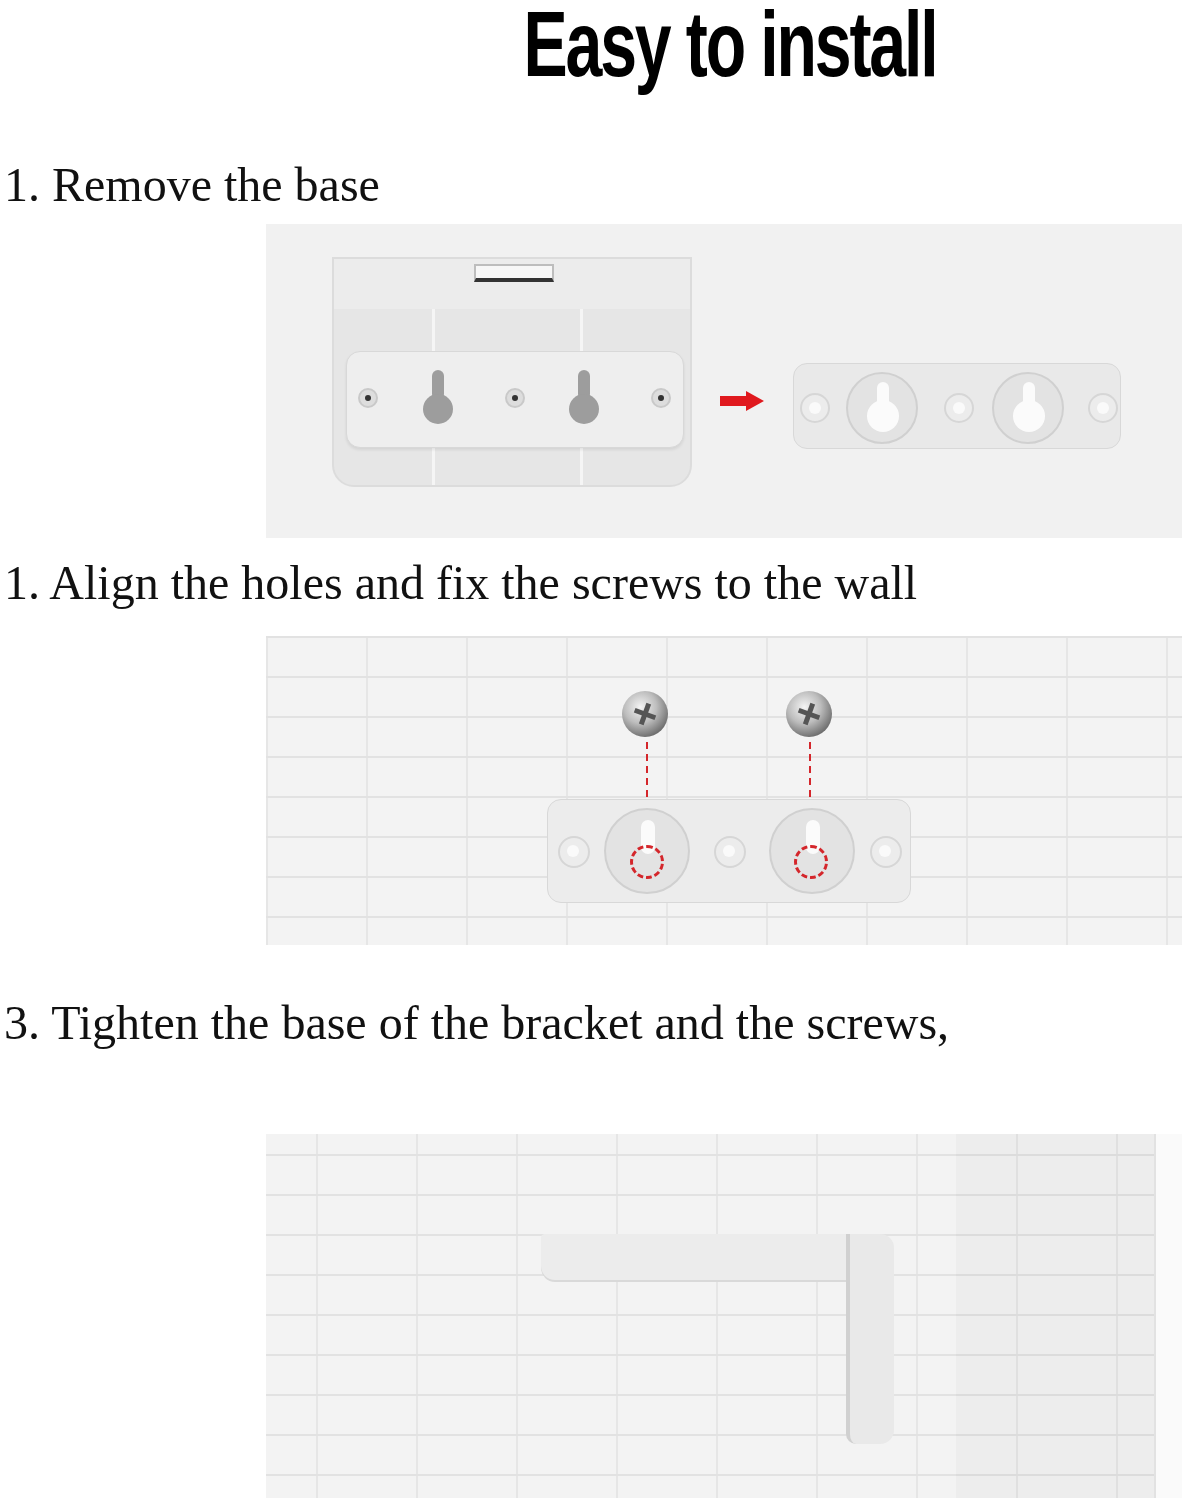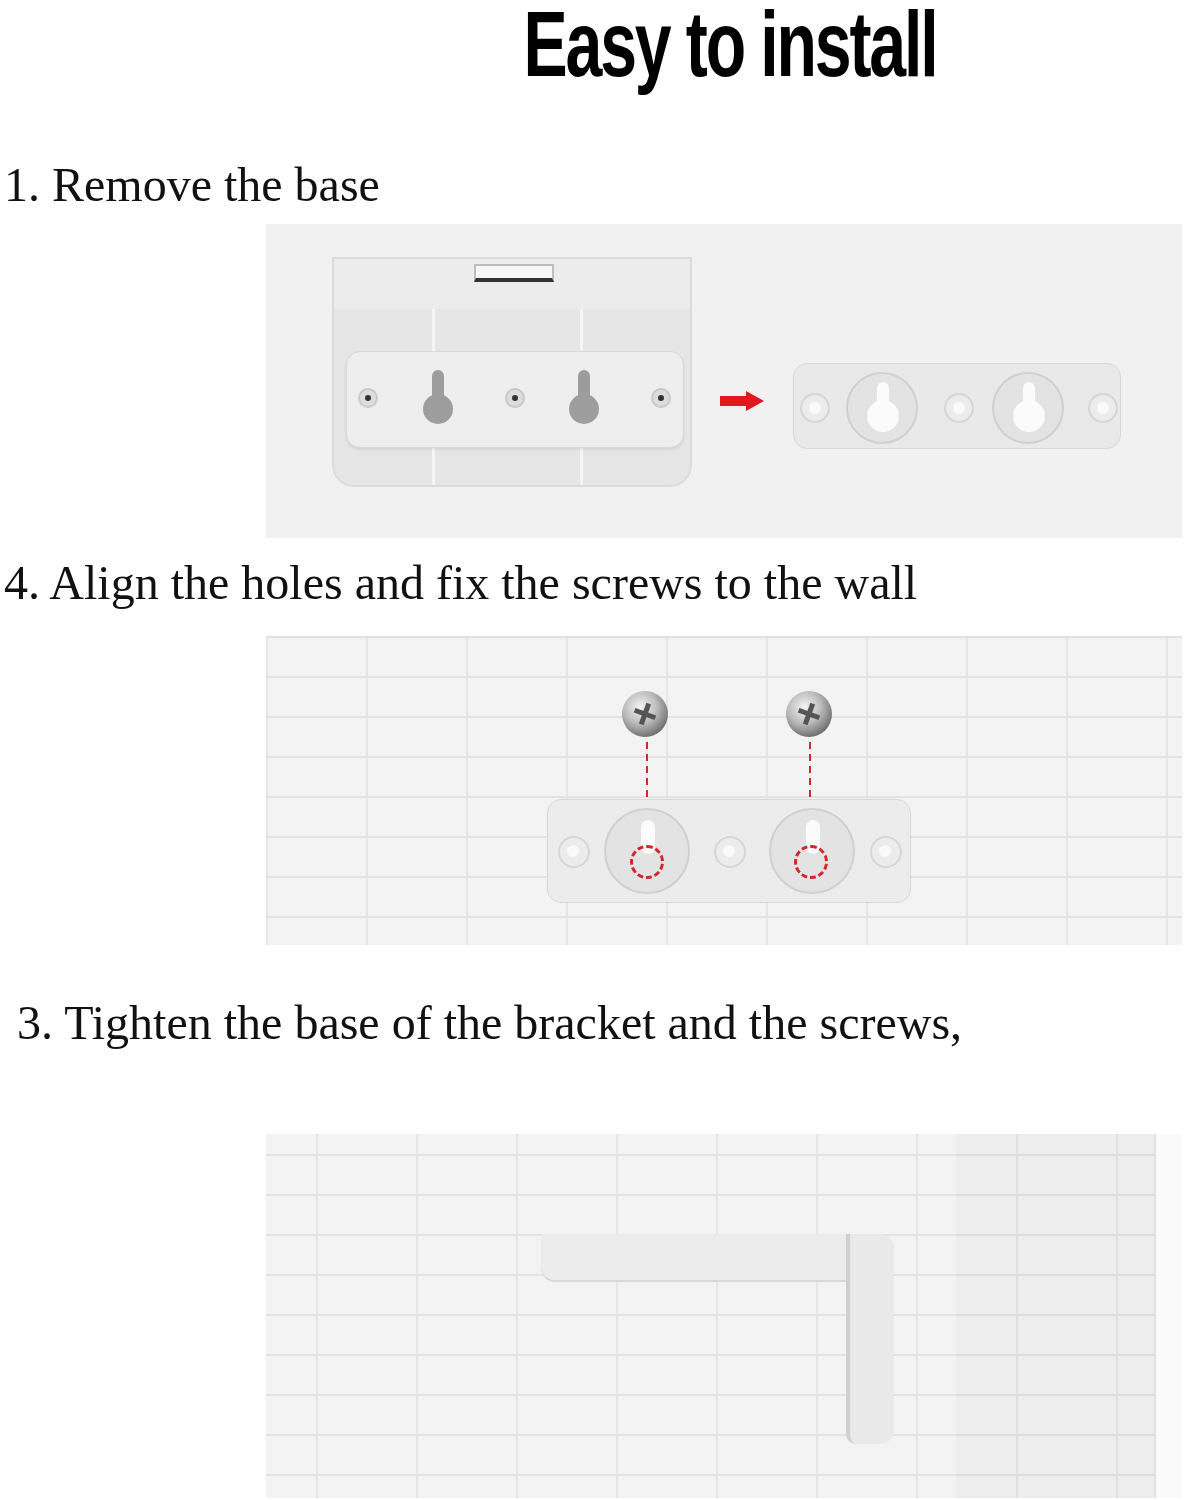--- a/index.html
+++ b/index.html
@@ -14,21 +14,21 @@
       transform: scaleX(0.72); transform-origin: center top;
     }
 
     .step {
       position: absolute; left: 4px;
       font-family: "Liberation Serif", serif; font-size: 48px; line-height: 58px;
       color: #111;
     }
     .step1 { top: 156px; }
     .step2 { top: 554px; }
-    .step3 { top: 994px; margin-left: 13px; }
+    .step3 { top: 994px; }
 
     .panel { position: absolute; left: 266px; width: 916px; overflow: hidden; }
     .panel1 { top: 224px; height: 314px; background: #f1f1f1; }
     .panel2 { top: 636px; height: 309px; }
     .panel3 { top: 1134px; height: 364px; }
 
     .brick {
       background-color: #f3f3f3;
       background-image:
         linear-gradient(#e2e2e2 2px, transparent 2px),
@@ -128,21 +128,21 @@
     </div>
     <div class="bump" style="left:150px; top:29px; width:30px; height:30px"></div>
     <div class="ring" style="left:198px; top:8px; width:72px; height:72px">
       <div class="hole-slot" style="left:29px; top:8px; width:12px; height:26px"></div>
       <div class="hole-round" style="left:19px; top:26px; width:32px; height:32px"></div>
     </div>
     <div class="bump" style="left:294px; top:29px; width:30px; height:30px"></div>
   </div>
 </div>
 
-<div class="step step2">4. Align the holes and fix the screws to the wall</div>
+<div class="step step2">1. Align the holes and fix the screws to the wall</div>
 <div class="panel panel2 brick">
   <div class="screw-head" style="left:356px; top:55px"></div>
   <div class="screw-head" style="left:520px; top:55px"></div>
   <div class="dash-line" style="left:380px; top:106px; height:120px"></div>
   <div class="dash-line" style="left:543px; top:106px; height:120px"></div>
   <div class="plate" style="left:281px; top:163px; width:364px; height:104px; background:#ececec">
     <div class="bump" style="left:10px; top:36px; width:32px; height:32px"></div>
     <div class="ring" style="left:56px; top:8px; width:86px; height:86px">
       <div class="hole-slot" style="left:35px; top:10px; width:14px; height:34px"></div>
     </div>

